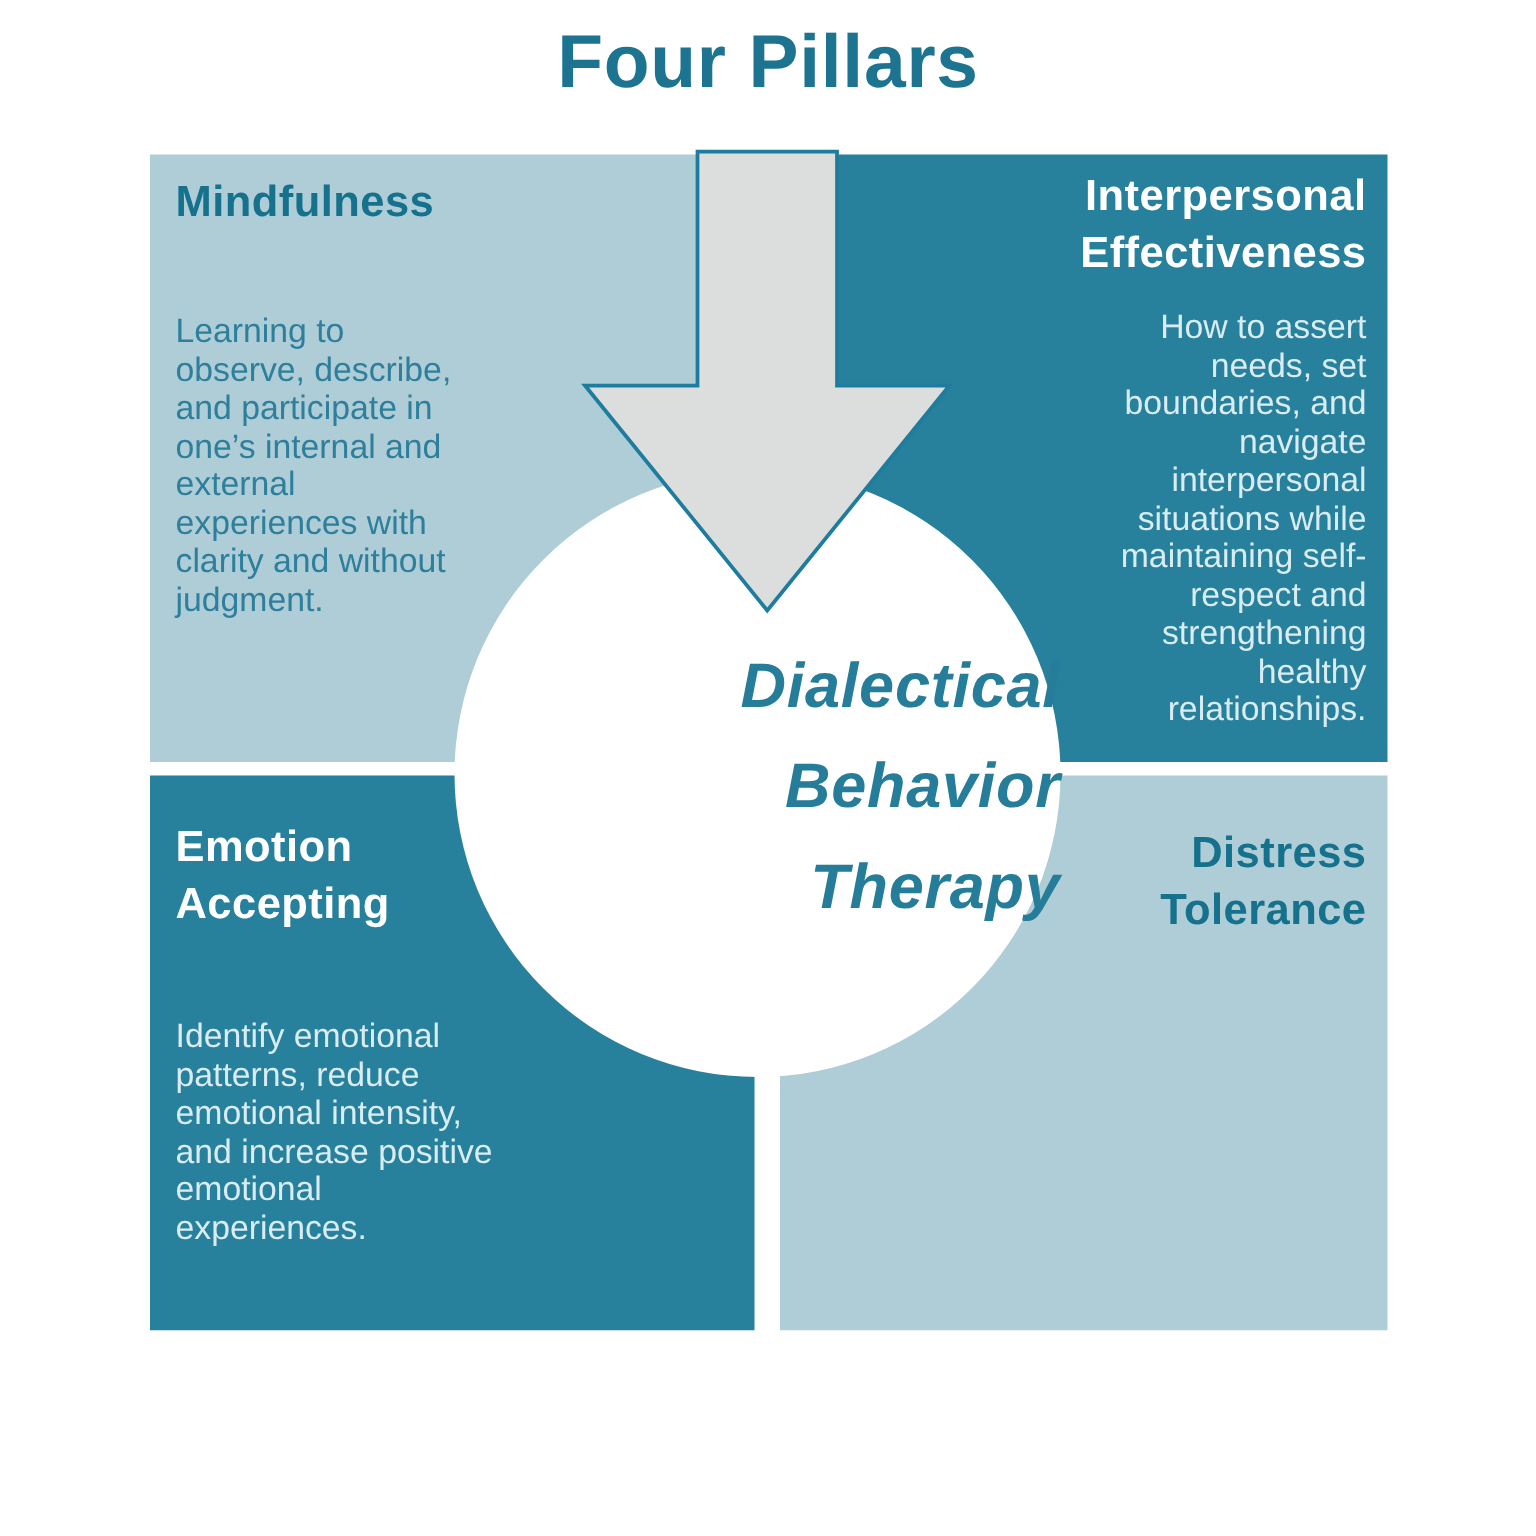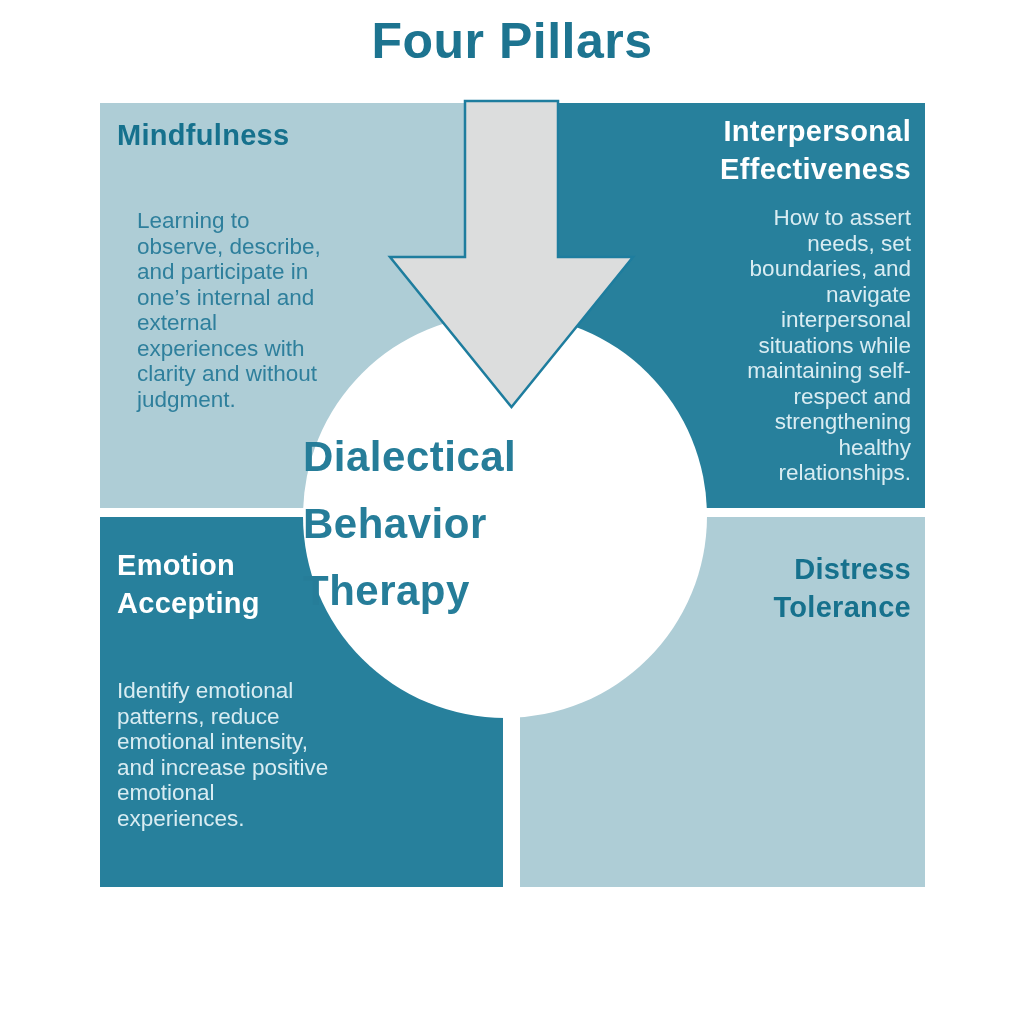--- a/index.html
+++ b/index.html
@@ -21,36 +21,36 @@
     position:absolute;font-weight:700;font-size:29px;line-height:38px;
     white-space:pre-line;z-index:4;letter-spacing:.3px;
   }
   .q-body{
     position:absolute;font-size:22.5px;line-height:25.5px;font-weight:400;
     white-space:pre-line;z-index:4;
   }
   .t-left{text-align:left;}
   .t-right{text-align:right;}
   #q1 .q-title{left:17px;top:13px;color:var(--heading_teal,#16718d);}
-  #q1 .q-body {left:17px;top:105px;color:var(--body_teal,#2e7f9c);margin-left:20px;}
+  #q1 .q-body {left:17px;top:105px;color:var(--body_teal,#2e7f9c);}
   #q2 .q-title{right:14px;top:9px;color:#ffffff;}
   #q2 .q-body {right:14px;top:102px;color:var(--body_on_dark,#d9ecf2);}
   #q3 .q-title{left:17px;top:29px;color:#ffffff;}
   #q3 .q-body {left:17px;top:161px;color:var(--body_on_dark,#d9ecf2);}
   #q4 .q-title{right:14px;top:33px;color:var(--heading_teal,#16718d);}
   #q4 .q-body {right:14px;top:150px;color:var(--body_teal,#2e7f9c);}
 
   .center-circle{
     position:absolute;left:303px;top:314px;width:404px;height:404px;
     border-radius:50%;background:#ffffff;z-index:1;
   }
   .center-text{
-    position:absolute;left:303px;top:423px;width:404px;text-align:left;
+    position:absolute;left:303px;top:423px;width:404px;text-align:right;
     font-size:42px;font-weight:800;line-height:67px;white-space:pre-line;
-    color:var(--center_teal,#267d99);z-index:3;letter-spacing:.5px;
+    color:var(--center_teal,#267d99);z-index:3;letter-spacing:.5px;font-style:italic;
   }
   .arrow-svg{position:absolute;left:385px;top:97px;z-index:2;}
   .arrow-svg polygon{
     fill:var(--arrow_fill,#dcdddd);
     stroke:var(--arrow_stroke,#1e7d9e);
     stroke-width:2.5;stroke-linejoin:miter;
   }
   .logo{
     position:absolute;left:826px;top:927px;width:196px;z-index:4;
     display:flex;flex-direction:column;align-items:center;justify-content:flex-end;

